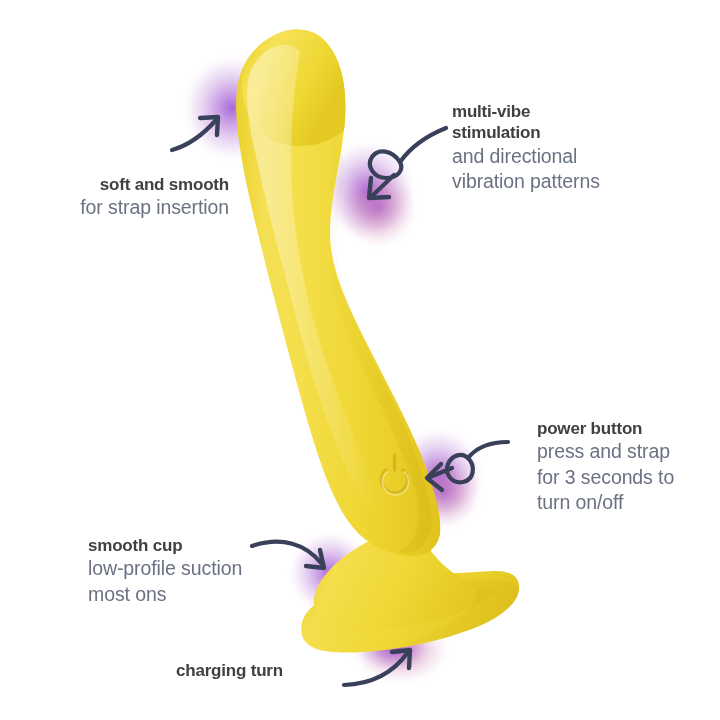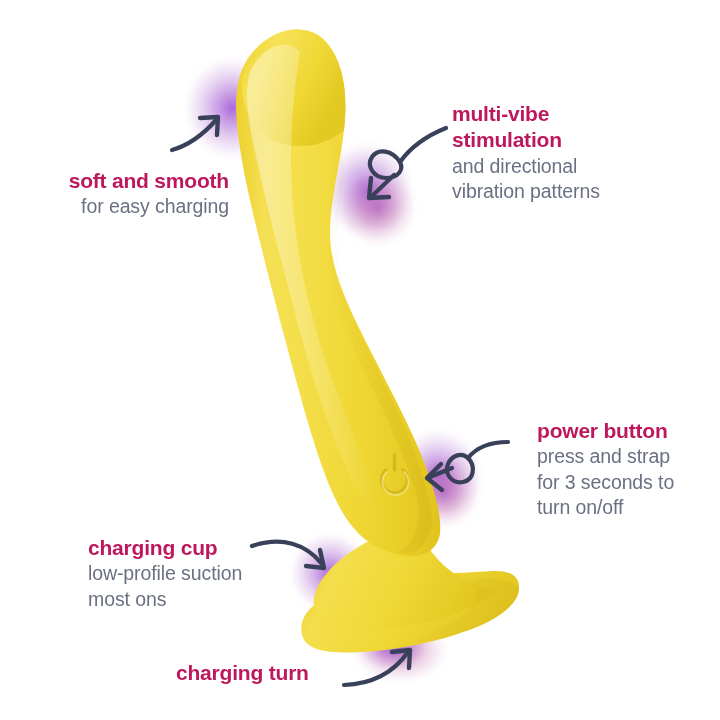--- a/index.html
+++ b/index.html
@@ -29,37 +29,37 @@
   .callout {
     position: absolute;
     color: #6a7183;
     font-size: 19.5px;
     line-height: 1.30;
     letter-spacing: -0.1px;
   }
   .callout .c-title {
     display: block;
     font-weight: bold;
-    color: #be185d;
-    font-size: 21px;
+    color: #404040;
+    font-size: 17px;
     line-height: 1.26;
     letter-spacing: -0.2px;
   }
   .callout .c-body {
     display: block;
   }
   .callout.align-right {
     text-align: right;
   }
   .callout.align-left {
     text-align: left;
   }
 
   
-  #callout-soft     { left: 24px;  top: 168px; width: 205px; }
+  #callout-soft     { left: 24px;  top: 174px; width: 205px; }
   #callout-multi    { left: 452px; top: 101px; width: 250px; }
   #callout-power    { left: 537px; top: 418px; width: 200px; }
   #callout-suction  { left: 88px;  top: 535px; width: 200px; }
   #callout-charge   { left: 176px; top: 660px; width: 160px; }
   #callout-charge .c-title { white-space: nowrap; }
 </style>
 </head>
 <body>
 
 <div id="stage">
@@ -228,39 +228,39 @@
 
       <g>
         <path d="M 344 685 C 372 684, 394 672, 408 652"></path>
         <path d="M 392 652 L 410 650 L 409 668" stroke-width="4.4"></path>
       </g>
     </g>
   </svg>
 
   <div class="callout align-right" id="callout-soft">
     <span class="c-title">soft and smooth</span>
-    <span class="c-body">for easy charging</span>
+    <span class="c-body">for strap insertion</span>
   </div>
 
   <div class="callout align-left" id="callout-multi">
     <span class="c-title">multi-vibe</span>
     <span class="c-title">stimulation</span>
     <span class="c-body">and directional</span>
     <span class="c-body">vibration patterns</span>
   </div>
 
   <div class="callout align-left" id="callout-power">
     <span class="c-title">power button</span>
     <span class="c-body">press and strap</span>
     <span class="c-body">for 3 seconds to</span>
     <span class="c-body">turn on/off</span>
   </div>
 
   <div class="callout align-left" id="callout-suction">
-    <span class="c-title">charging cup</span>
+    <span class="c-title">smooth cup</span>
     <span class="c-body">low-profile suction</span>
     <span class="c-body">most ons</span>
   </div>
 
   <div class="callout align-left" id="callout-charge">
     <span class="c-title">charging turn</span>
   </div>
 
 </div>
 

